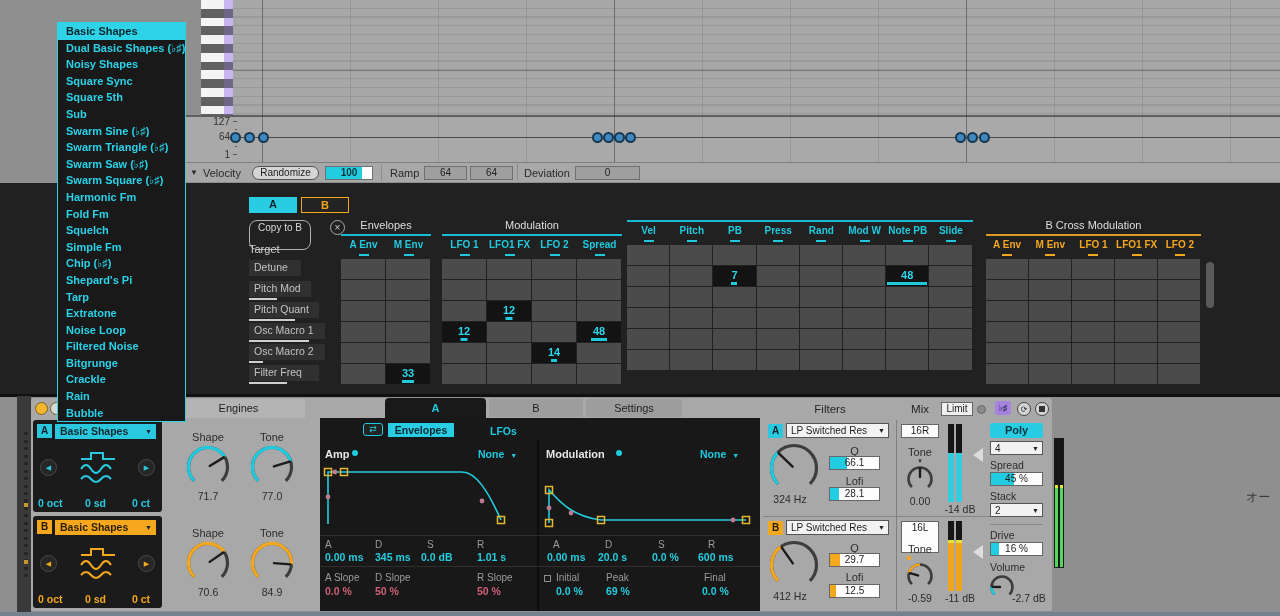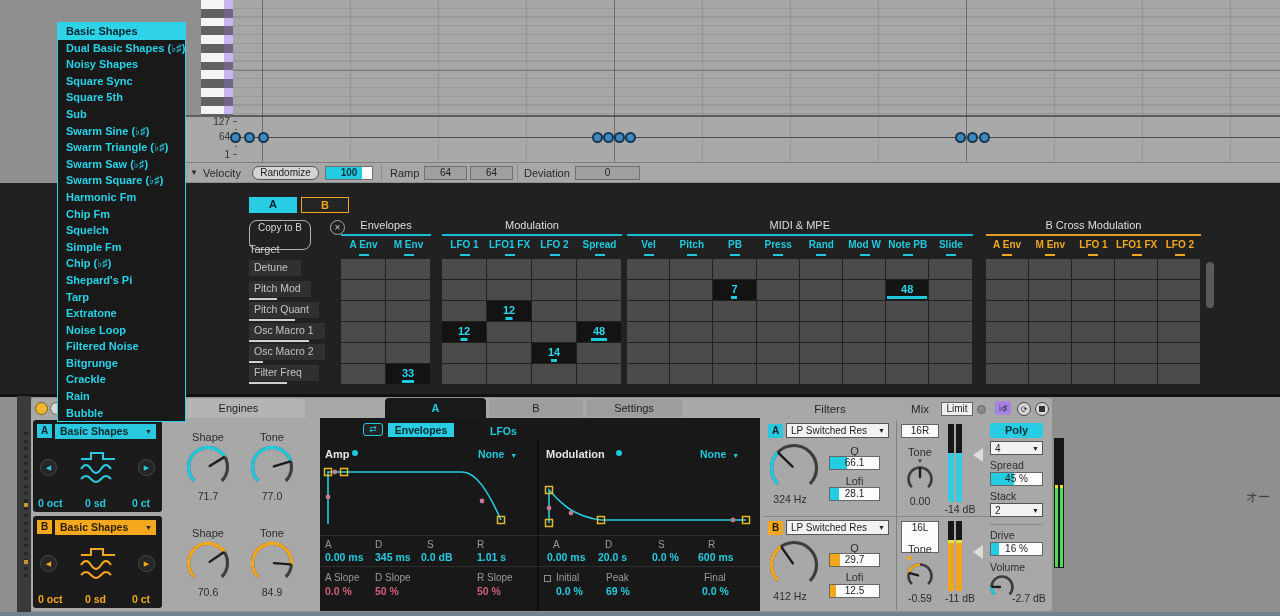--- a/index.html
+++ b/index.html
@@ -263,21 +263,20 @@
             <div class="mx-cell"></div>
             <div class="mx-cell"></div>
             <div class="mx-cell"></div>
             <div class="mx-cell val">48<i style="width: 16px;"></i></div>
             <div class="mx-cell"></div>
             <div class="mx-cell"></div>
           </div>
         </div>
       </div>
       <div class="mx-group g2 cyan">
-        <div class="mx-title">MIDI &amp; MPE</div>
         <div class="mx-gul"></div>
         <div class="mx-cols">
           <div class="mx-col">
             <div class="mx-colhead">Vel</div>
             <div class="mx-tickrow">
               <i></i>
             </div>
             <div class="mx-cell"></div>
             <div class="mx-cell"></div>
             <div class="mx-cell"></div>
@@ -687,21 +686,21 @@
     <div class="dd-item">Dual Basic Shapes  (♭♯)</div>
     <div class="dd-item">Noisy Shapes</div>
     <div class="dd-item">Square Sync</div>
     <div class="dd-item">Square 5th</div>
     <div class="dd-item">Sub</div>
     <div class="dd-item">Swarm Sine  (♭♯)</div>
     <div class="dd-item">Swarm Triangle  (♭♯)</div>
     <div class="dd-item">Swarm Saw  (♭♯)</div>
     <div class="dd-item">Swarm Square  (♭♯)</div>
     <div class="dd-item">Harmonic Fm</div>
-    <div class="dd-item">Chip Fm</div>
+    <div class="dd-item">Fold Fm</div>
     <div class="dd-item">Squelch</div>
     <div class="dd-item">Simple Fm</div>
     <div class="dd-item">Chip  (♭♯)</div>
     <div class="dd-item">Shepard's Pi</div>
     <div class="dd-item">Tarp</div>
     <div class="dd-item">Extratone</div>
     <div class="dd-item">Noise Loop</div>
     <div class="dd-item">Filtered Noise</div>
     <div class="dd-item">Bitgrunge</div>
     <div class="dd-item">Crackle</div>

